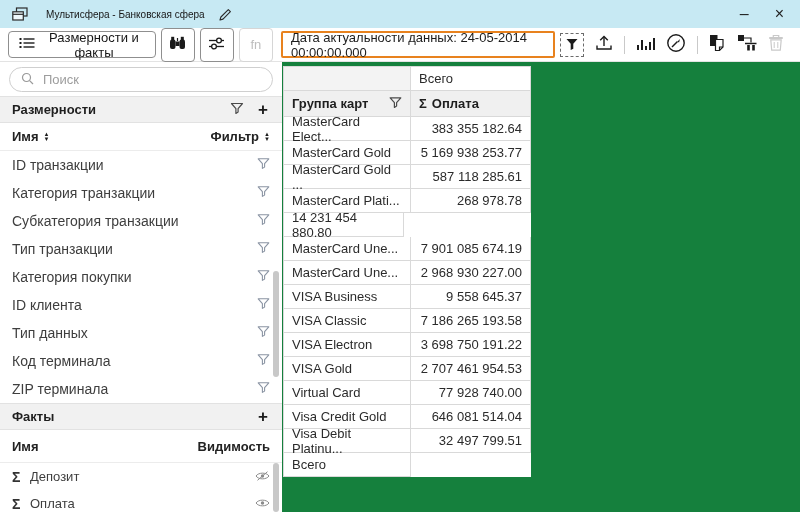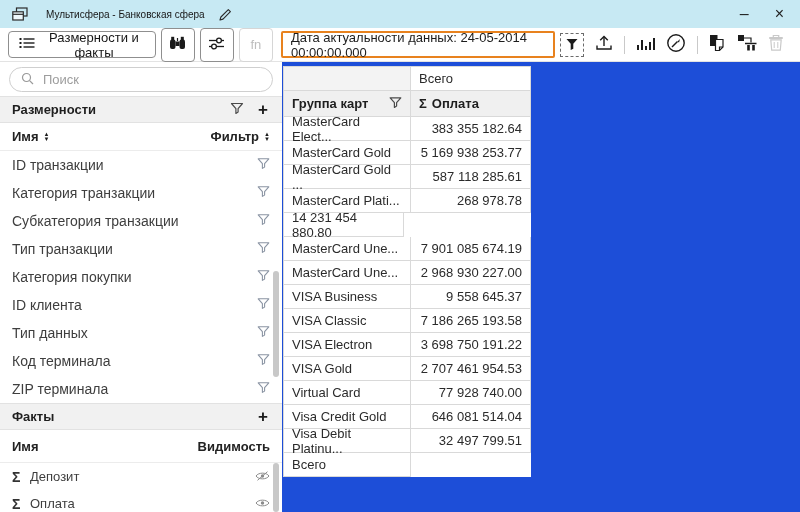--- a/index.html
+++ b/index.html
@@ -55,21 +55,21 @@
   .item .spacer { flex:1; }
   .fact-item { height:27px; display:flex; align-items:center; padding:0 12px; font-size:13px; color:#3e3e3e; }
   .fact-item .sigma { font-size:14px; font-weight:bold; color:#333; width:18px; }
   .fact-item .spacer { flex:1; }
   .facts-colhead { height:33px; }
   .scroll-thumb { position:absolute; right:3px; width:6px; border-radius:3px; background:#c8c8c8; }
   .thumb-dims { top:209px; height:106px; }
   .thumb-facts { top:401px; height:49px; }
 
   
-  .main { flex:1; background:#1d4ed8; padding:4px 0 0 1px; }
+  .main { flex:1; background:#15803d; padding:4px 0 0 1px; }
   .pivot { border-top:1px solid var(--table-border,#d9d9d9); border-left:1px solid var(--table-border,#d9d9d9);
     width:248px; background:#fff; }
   .prow { display:flex; }
   .pcell { border-right:1px solid var(--table-border,#d9d9d9); border-bottom:1px solid var(--table-border,#d9d9d9);
     font-size:13px; color:#2b2b2b; display:flex; align-items:center; padding:0 8px; background:#fff; }
   .c1 { width:127px; } .c2 { width:120px; }
   .phead1 .pcell { height:24px; }
   .phead1 .c1 { background:#f3f3f3; }
   .phead2 .pcell { height:26px; background:var(--table-header-bg,#f0f0f0); font-weight:bold; color:#1f1f1f; }
   .phead2 .c1 .spacer { flex:1; }

